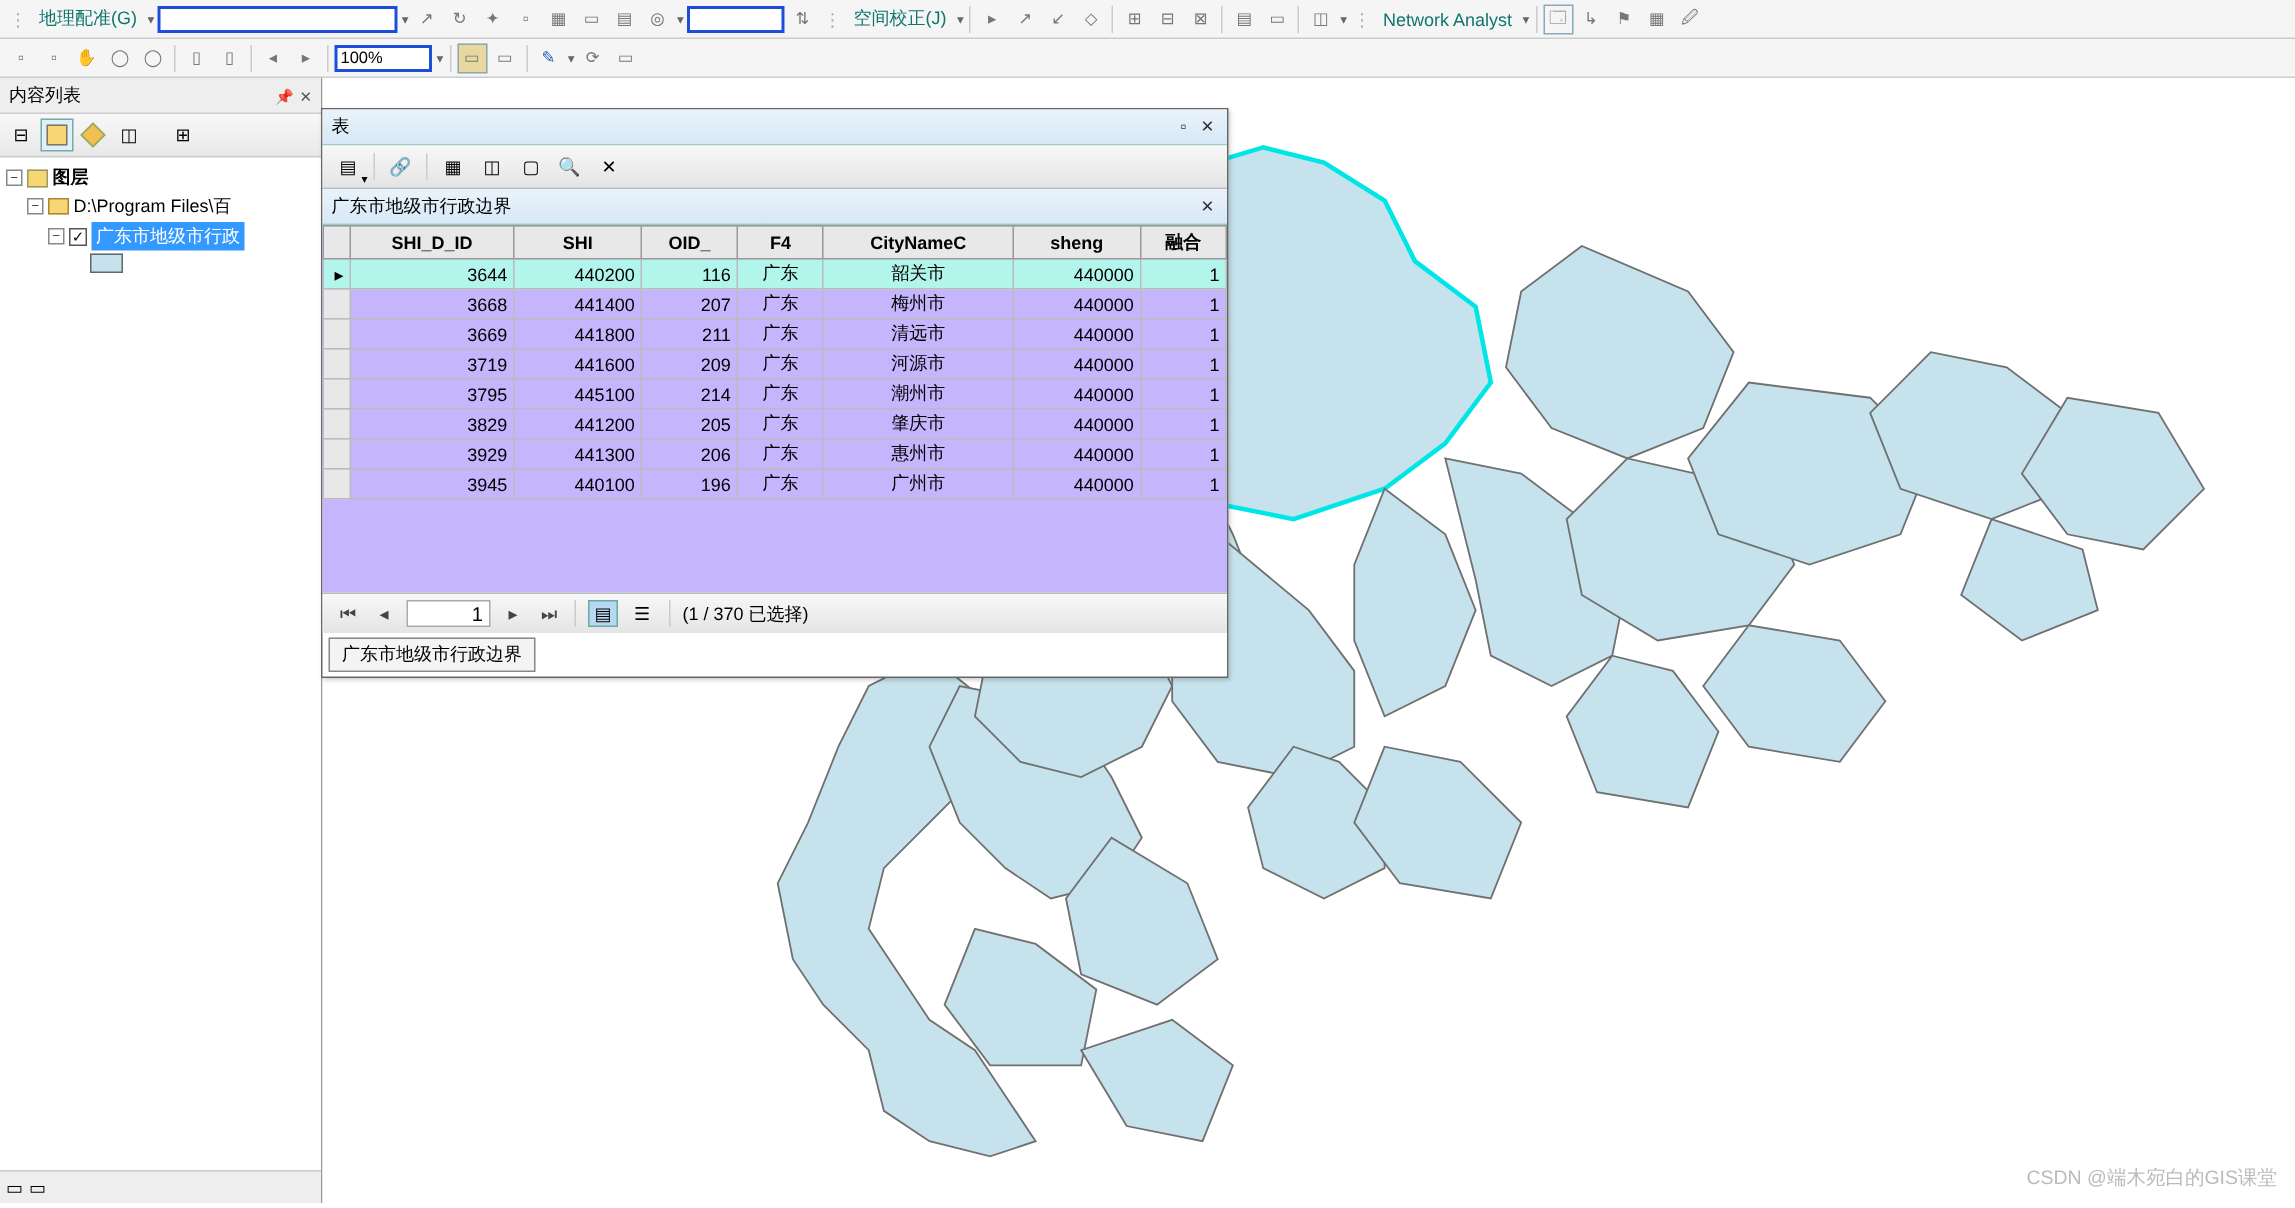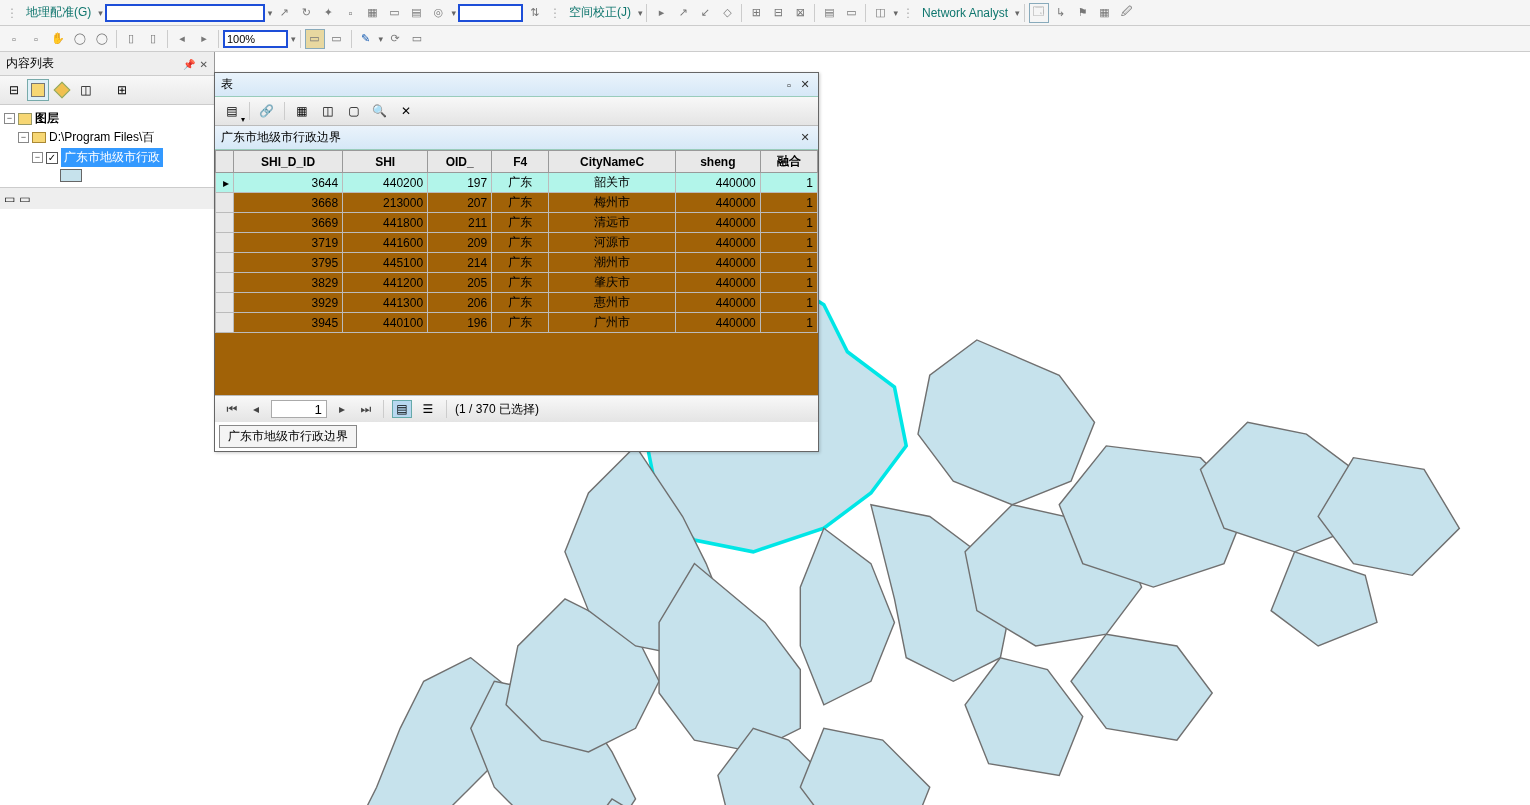--- a/index.html
+++ b/index.html
@@ -5,21 +5,21 @@
 * { box-sizing: border-box; margin: 0; padding: 0; }
 body { font-family: "Microsoft YaHei", Tahoma, sans-serif; font-size: 12px; background: #fff; width: 1530px; height: 805px; overflow: hidden; position: relative; }
 .toolbar-row { display: flex; align-items: center; height: 26px; border-bottom: 1px solid #ccc; background: #f5f5f5; padding: 0 4px; gap: 2px; }
 .tb-btn { width: 20px; height: 20px; display: inline-flex; align-items: center; justify-content: center; color: #777; font-size: 11px; border: 1px solid transparent; }
 .tb-sep { width: 1px; height: 18px; background: #ccc; margin: 0 2px; }
 .tb-label { color: #0f766e; padding: 0 4px; white-space: nowrap; }
 .tb-dropdown { color: #666; font-size: 9px; padding-left: 1px; }
 .tb-input { width: 65px; height: 18px; border: 2px solid #1d4ed8; background: #fff; font-size: 11px; padding: 0 2px; }
 .grip { color: #aaa; padding: 0 2px; cursor: move; }
 
-.main-area { display: flex; height: 750px; flex-direction: column; }
+.main-area { display: flex; height: 750px; }
 .toc-panel { width: 215px; border-right: 1px solid #999; background: #fff; display: flex; flex-direction: column; }
 .toc-header { background: #eee; border-bottom: 1px solid #ccc; padding: 3px 6px; display: flex; justify-content: space-between; align-items: center; }
 .toc-pin { font-size: 10px; color: #555; }
 .toc-toolbar { background: linear-gradient(#f8f8f8,#e8e8e8); border-bottom: 1px solid #ccc; padding: 3px; display: flex; gap: 2px; }
 .toc-tb-btn { width: 22px; height: 22px; display: inline-flex; align-items: center; justify-content: center; }
 .yellow-cyl { width: 14px; height: 14px; background: #f7d774; border: 1px solid #777; }
 .diamond { width: 12px; height: 12px; background: #f0c050; transform: rotate(45deg); border: 1px solid #8a6; }
 .toc-tree { flex: 1; padding: 4px; }
 .tree-row { display: flex; align-items: center; gap: 3px; padding: 1px 0; white-space: nowrap; }
 .tree-indent1 { padding-left: 14px; }
@@ -35,21 +35,21 @@
 .map-view { flex: 1; background: #fff; position: relative; text-align: center; }
 .map-svg { width: 100%; height: 100%; }
 .watermark { position: absolute; bottom: 8px; right: 12px; color: #bbb; font-size: 13px; }
 
 .table-window { position: absolute; left: 214px; top: 72px; width: 605px; height: 380px; background: #fff; border: 1px solid #666; display: flex; flex-direction: column; box-shadow: 1px 1px 3px rgba(0,0,0,0.2); }
 .tw-title { background: linear-gradient(#eaf3fb,#d6e8f7); border-bottom: 1px solid #9cb; padding: 3px 6px; display: flex; justify-content: space-between; align-items: center; }
 .tw-title-btns { display: flex; gap: 2px; }
 .tw-tb { background: linear-gradient(#f8f8f8,#e4e4e4); border-bottom: 1px solid #bbb; padding: 3px 6px; display: flex; gap: 4px; align-items: center; }
 .tw-tb-btn { width: 22px; height: 22px; display: inline-flex; align-items: center; justify-content: center; position: relative; }
 .tw-subtitle { background: linear-gradient(#eaf3fb,#d6e8f7); border-bottom: 1px solid #9cb; padding: 3px 6px; display: flex; justify-content: space-between; align-items: center; }
-.tw-grid { flex: 1; overflow: auto; background: #a16207; }
+.tw-grid { flex: 1; overflow: auto; background: #c4b5fd; }
 .tw-grid table { border-collapse: collapse; width: 100%; font-size: 12px; }
 .tw-grid th { background: #e8e8e8; border: 1px solid #999; padding: 2px 4px; font-weight: bold; text-align: center; }
 .tw-grid td { border: 1px solid #bbb; padding: 1px 4px; text-align: right; }
 .tw-grid td.lft { text-align: center; }
 .tw-grid tr.sel td { background: #b2f5ea; }
 .row-handle { width: 18px; background: #e8e8e8; border: 1px solid #999; text-align: center; }
 .tw-nav { border-top: 1px solid #bbb; background: linear-gradient(#f8f8f8,#e4e4e4); padding: 4px 8px; display: flex; align-items: center; gap: 6px; }
 .nav-btn { width: 18px; height: 18px; display: inline-flex; align-items: center; justify-content: center; color: #444; }
 .nav-input { width: 56px; height: 18px; border: 1px solid #aaa; text-align: right; padding: 0 4px; background: #fff; }
 .view-toggle { width: 20px; height: 18px; display: inline-flex; align-items: center; justify-content: center; }
@@ -241,30 +241,30 @@
             <th>CityNameC</th>
             <th>sheng</th>
             <th>融合</th>
           </tr>
         </thead>
       <tbody id="grid-body">
           <tr class="sel">
             <td class="row-handle">▸</td>
             <td>3644</td>
             <td>440200</td>
-            <td>197</td>
+            <td>116</td>
             <td class="lft">广东</td>
             <td class="lft">韶关市</td>
             <td>440000</td>
             <td>1</td>
           </tr>
           <tr>
             <td class="row-handle"></td>
             <td>3668</td>
-            <td>213000</td>
+            <td>441400</td>
             <td>207</td>
             <td class="lft">广东</td>
             <td class="lft">梅州市</td>
             <td>440000</td>
             <td>1</td>
           </tr>
           <tr>
             <td class="row-handle"></td>
             <td>3669</td>
             <td>441800</td>

